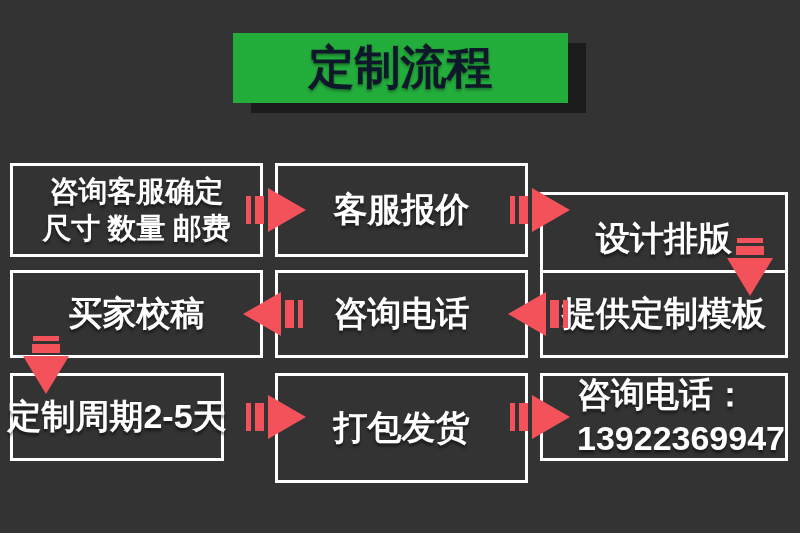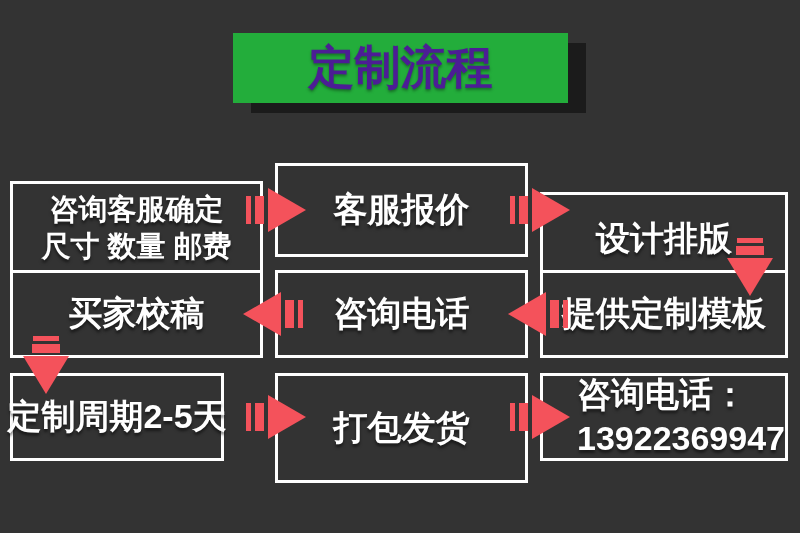--- a/index.html
+++ b/index.html
@@ -18,38 +18,38 @@
   .banner-shadow{
     position:absolute;left:251px;top:43px;width:335px;height:70px;
     background:#1b1b1b;z-index:1;
   }
   .banner{
     position:absolute;left:233px;top:33px;width:335px;height:70px;
     background:#23ad3b;z-index:2;
     display:flex;align-items:center;justify-content:center;
   }
   .banner-title{
-    color:#4c1d95;font-size:46px;font-weight:900;
+    color:#0f172a;font-size:46px;font-weight:900;
     text-shadow:0 2px 3px rgba(0,0,0,0.35);
     white-space:nowrap;
   }
   
   .box{
     position:absolute;box-sizing:border-box;
     border:3px solid #ffffff;
     background:#333333;
     display:flex;flex-direction:column;align-items:center;justify-content:center;
     z-index:3;
   }
   .box-line{
     color:#ffffff;font-size:34px;font-weight:bold;line-height:1.28;
     text-shadow:0 3px 3px rgba(0,0,0,0.5);
     white-space:nowrap;
   }
-  .b1{left:10px;top:181px;width:253px;height:94px;}
+  .b1{left:10px;top:163px;width:253px;height:94px;font-family:Liberation Serif, serif;}
   .b2{left:275px;top:163px;width:253px;height:94px;}
   .b3{left:540px;top:163px;width:248px;height:94px;margin-top:29px;}
   .b4{left:10px;top:270px;width:253px;height:88px;}
   .b5{left:275px;top:270px;width:253px;height:88px;}
   .b6{left:540px;top:270px;width:248px;height:88px;}
   .b7{left:10px;top:373px;width:214px;height:88px;}
   .b8{left:275px;top:373px;width:253px;height:110px;}
   .b9{left:540px;top:373px;width:248px;height:88px;align-items:flex-start;padding-left:34px;text-align:center;}
   .b1 .box-line{font-size:29px;}
   

